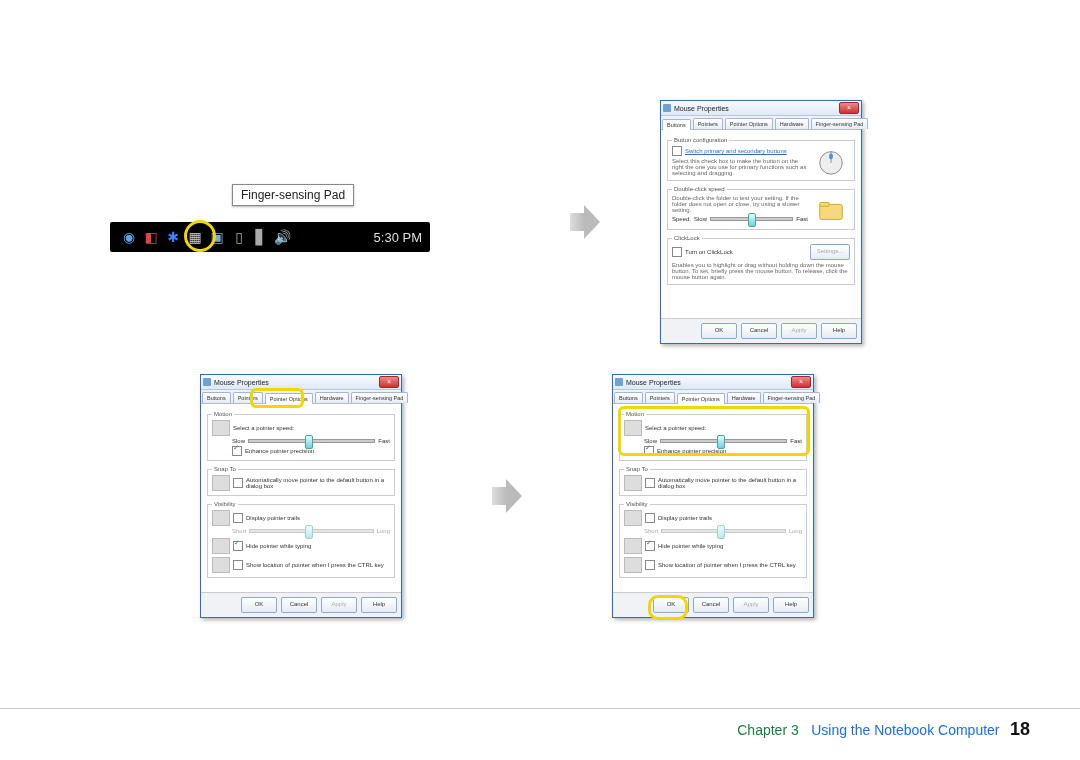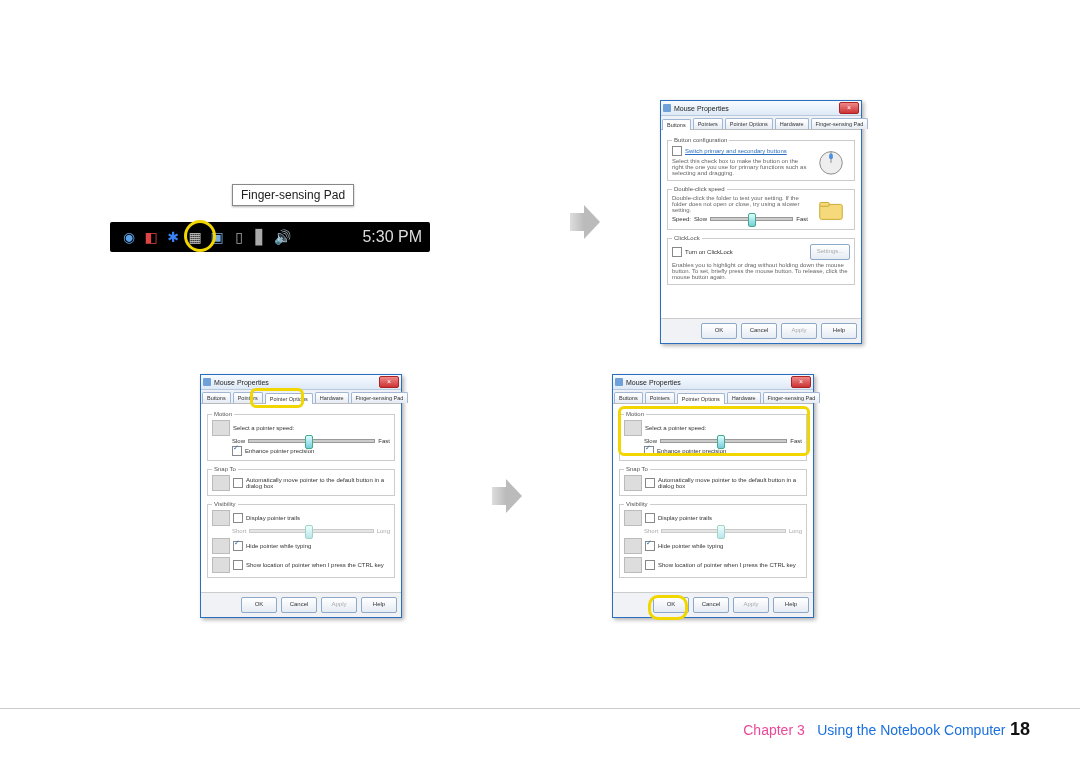--- a/index.html
+++ b/index.html
@@ -67,21 +67,21 @@
     width: 18px; height: 18px;
     margin: 0 2px;
     display: flex;
     align-items: center;
     justify-content: center;
     font-size: 14px;
     color: #fff;
   }
   .tray-time {
     color: #ddd;
-    font-size: 16px;
+    font-size: 13px;
     margin-left: auto;
   }
   .highlight-circle {
     position: absolute;
     border: 3px solid #f2d600;
     border-radius: 50%;
     pointer-events: none;
   }
   .tooltip-box {
     position: absolute;
@@ -266,23 +266,23 @@
 
   .footer {
     position: absolute;
     left: 0; right: 0;
     bottom: 20px;
     text-align: right;
     padding-right: 50px;
     border-top: 1px solid #ccc;
     padding-top: 10px;
   }
-  .footer .chap { font-size: 14px; color: #ec4899; }
+  .footer .chap { font-size: 14px; color: #15803d; }
   .footer .chap-title { color: #1a70e0; }
-  .footer .pnum { font-size: 18px; font-weight: bold; margin-left: 0; color: #111; }
+  .footer .pnum { font-size: 18px; font-weight: bold; margin-left: 6px; color: #111; }
 </style>
 </head>
 <body>
 
 <div class="page">
 
 
   <div class="row1">
 
     <div class="taskbar-wrap">

